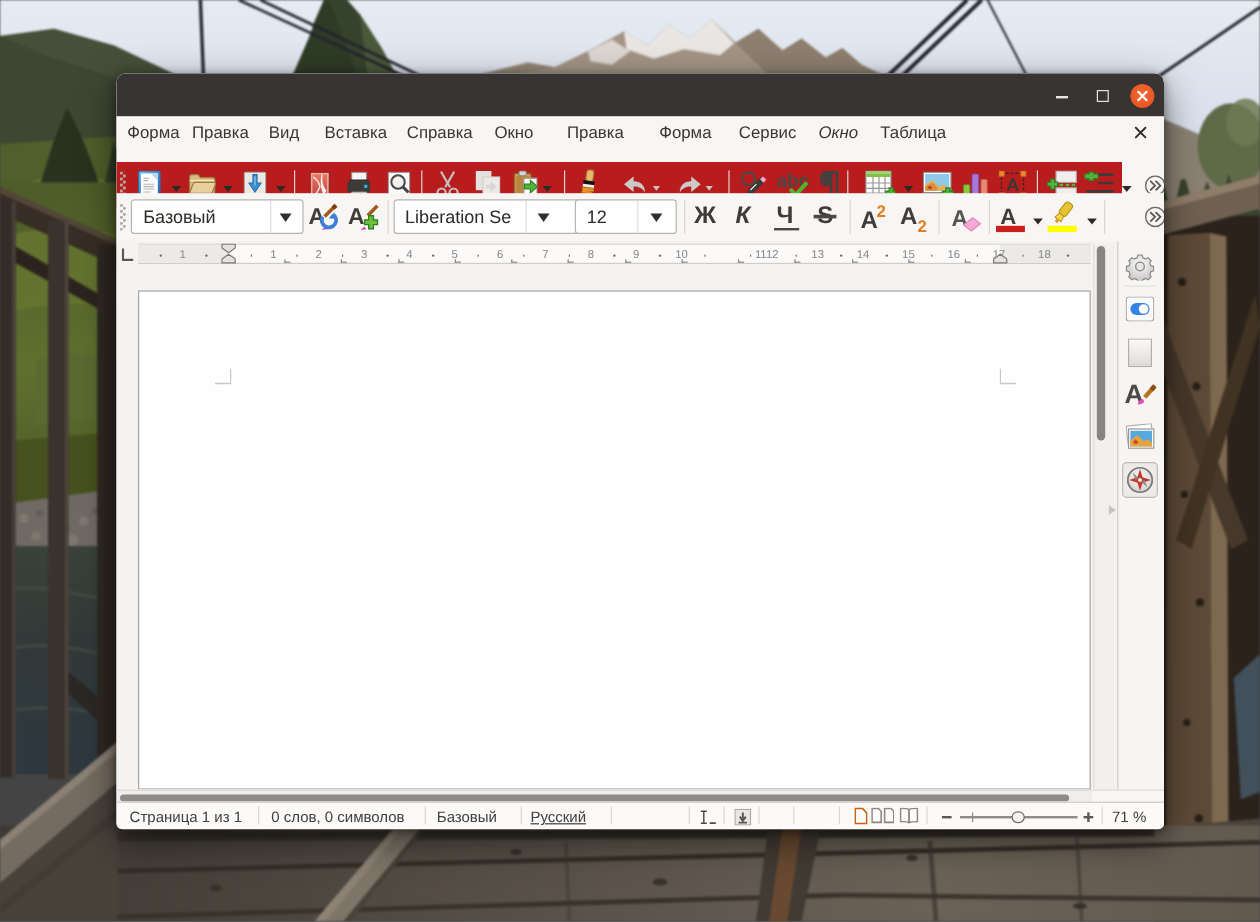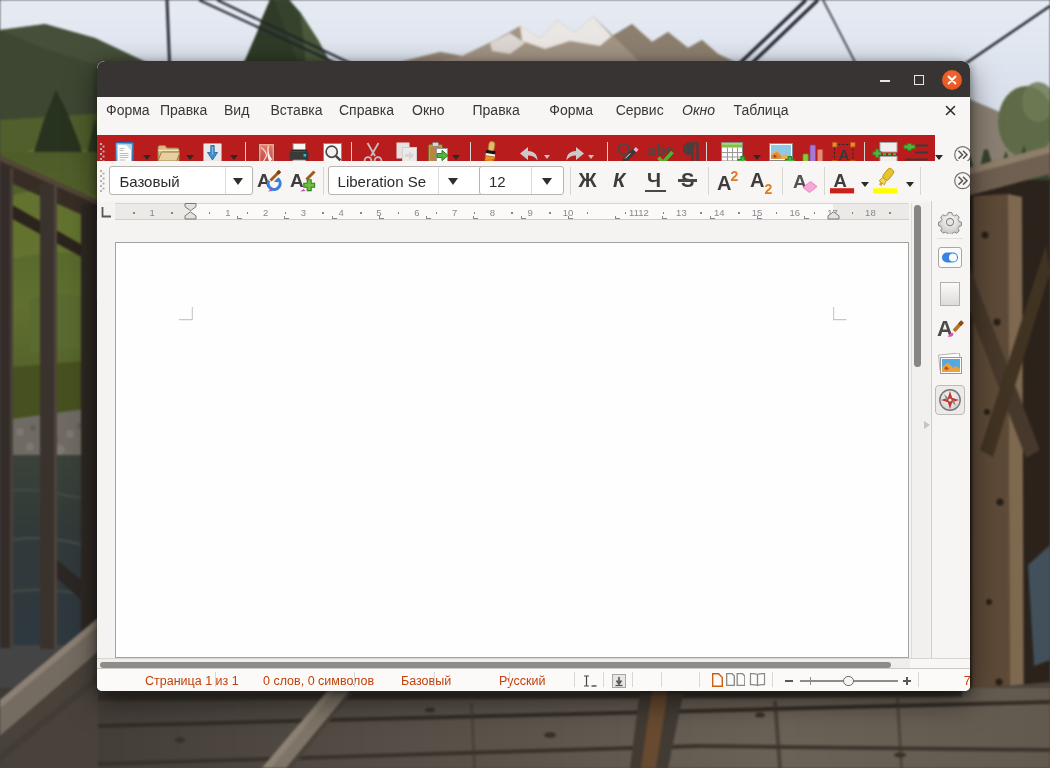--- a/index.html
+++ b/index.html
@@ -10,21 +10,21 @@
 #menubar{position:absolute;left:0;top:36px;width:873px;height:25.5px;background:#f7f6f5;}
 .mi{position:absolute;top:5px;font-size:14px;color:#3a3631;white-space:pre;}
 #tb1{position:absolute;left:0;top:61.5px;width:838px;height:38.5px;background:#b91c1c;margin-top:12px;}
 #tb2{position:absolute;left:0;top:100px;width:873px;height:40px;background:#f7f6f5;}
 #docarea{position:absolute;left:0;top:140px;width:873px;height:457px;background:#f4f3f1;overflow:hidden;}
 .rnum{position:absolute;top:3.5px;font-size:9.5px;color:#84878d;transform:translateX(-50%);}
 .rdot{position:absolute;top:9px;width:1.6px;height:1.6px;background:#706e6a;border-radius:50%;}
 .rtab{position:absolute;top:13px;width:5px;height:2.6px;border-left:1px solid #8a8884;border-bottom:1.6px solid #8a8884;box-sizing:border-box;}
 #hscroll{position:absolute;left:0;top:597px;width:873px;height:10px;background:#efeeec;border-top:1px solid #d8d6d3;box-sizing:border-box;}
 #statusbar{position:absolute;left:0;top:607px;width:873px;height:23px;background:#fbfaf9;border-top:1px solid #cbc9c6;box-sizing:border-box;}
-.st{position:absolute;top:5px;font-size:12.5px;color:#c2410c;white-space:pre;margin-left:37px;}
+.st{position:absolute;top:5px;font-size:12.5px;color:#404040;white-space:pre;}
 .ssep{position:absolute;top:3px;width:1px;height:15px;background:#d9d7d3;}
 .tsep1{position:absolute;top:7px;width:1px;height:26px;background:#d8d6d2;}
 .tsep2{position:absolute;top:6px;width:1px;height:28px;background:#d8d6d2;}
 .grip{position:absolute;width:5px;height:22px;background-image:radial-gradient(circle at 1.2px 1.2px,#b3b0ac 1.1px,transparent 1.3px),radial-gradient(circle at 1.2px 1.2px,#b3b0ac 1.1px,transparent 1.3px);background-size:5px 5px;background-position:0 0,2.5px 2.5px;}
 .cbo{position:absolute;top:5px;height:29px;background:#fff;border:1px solid #b8b4af;border-radius:3px;box-sizing:border-box;}
 .cbo .txt{position:absolute;left:9px;top:5.5px;font-size:15px;color:#2d2b28;}
 .cbo .dv{position:absolute;top:0;width:1px;height:27px;background:#dedcd8;}
 .cbo .ar{position:absolute;top:11px;width:0;height:0;border-left:5.5px solid transparent;border-right:5.5px solid transparent;border-top:7px solid #312f2c;}
 .dar{position:absolute;width:0;height:0;border-left:4.2px solid transparent;border-right:4.2px solid transparent;border-top:5px solid #2c2a27;}
 .gar{position:absolute;width:0;height:0;border-left:3.8px solid transparent;border-right:3.8px solid transparent;border-top:4.6px solid #c6c4c1;}
@@ -582,21 +582,21 @@
         </svg>
   </div>
   <div id="hscroll">
     <div class="abs" style="left:813px;top:0;width:60px;height:10px;background:#f8f7f5;"></div>
     <div class="abs" style="left:3px;top:2.5px;width:791px;height:6px;background:#8e8c89;border-radius:3px;"></div>
   </div>
   <div id="statusbar">
     <span class="st" style="left:11px;">Страница 1 из 1</span>
     <span class="st" style="left:129px;">0 слов, 0 символов</span>
     <span class="st" style="left:267px;">Базовый</span>
-    <span class="st" style="left:365px;">Русский</span>
+    <span class="st" style="left:345px;text-decoration:underline;">Русский</span>
     <div class="ssep" style="left:118px;"></div>
     <div class="ssep" style="left:257px;"></div>
     <div class="ssep" style="left:337px;"></div>
     <div class="ssep" style="left:412px;"></div>
     <div class="ssep" style="left:477px;"></div>
     <div class="ssep" style="left:506px;"></div>
     <div class="ssep" style="left:535px;"></div>
     <div class="ssep" style="left:564px;"></div>
     <div class="ssep" style="left:602px;"></div>
     <div class="ssep" style="left:675px;"></div>

